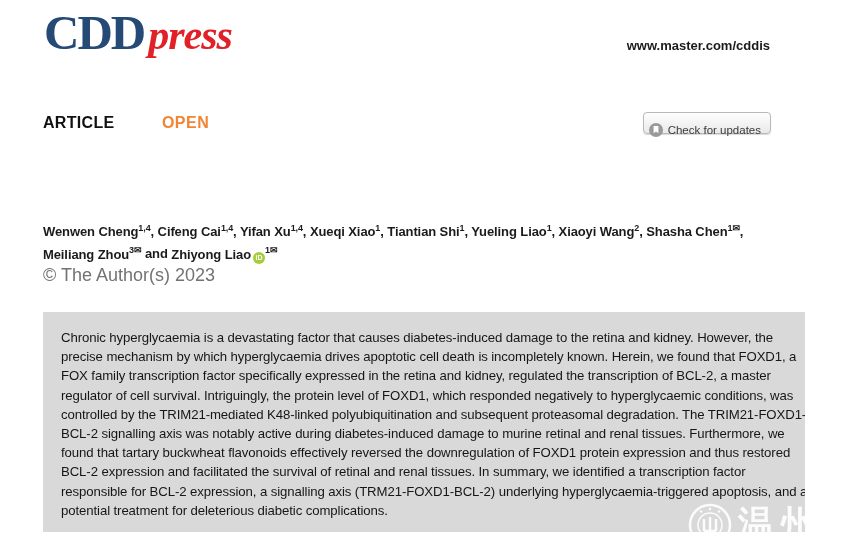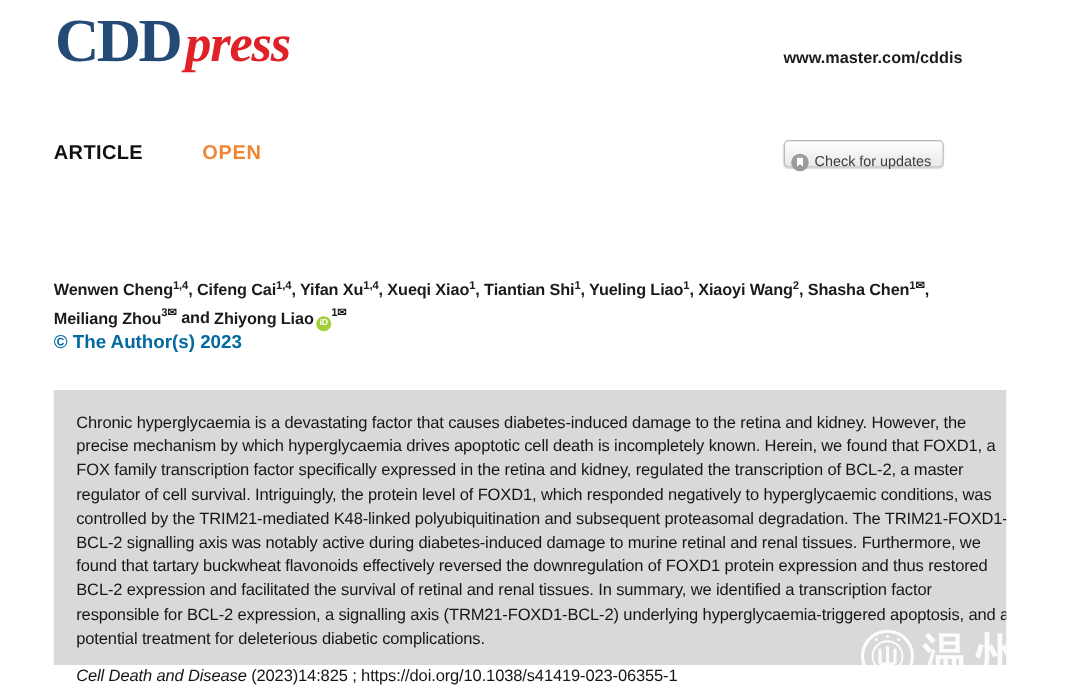--- a/index.html
+++ b/index.html
@@ -22,21 +22,21 @@
     font-family:"Liberation Serif", serif;
     font-style:italic; font-weight:700; font-size:42px;
     color:#e02127; margin-left:4px; letter-spacing:-1px;
   }
   .site-url {
     position:absolute; right:35px; top:38px;
     font-size:13px; font-weight:700; color:#1a1a1a;
   }
 
   
-  .article-bar { position:absolute; left:43px; right:50px; top:114px; height:24px; }
+  .article-bar { position:absolute; left:43px; right:34px; top:114px; height:24px; }
   .article-label {
     font-size:16px; font-weight:800; letter-spacing:0.3px; color:#111;
     display:inline-block;
   }
   .open-label {
     font-size:16px; font-weight:800; letter-spacing:0.5px; color:#f08633;
     display:inline-block; margin-left:43px;
   }
   .check-btn {
     position:absolute; right:0; top:-2px;
@@ -64,21 +64,21 @@
     letter-spacing:-0.1px;
   }
   .authors sup { font-size:9px; font-weight:600;margin-top:16px; }
   .orcid-badge {
     display:inline-block; width:12px; height:12px; border-radius:50%;
     background:#a6ce39; color:#ffffff; font-size:7px; font-weight:700;
     text-align:center; line-height:12px; vertical-align:-1px; margin-left:2px;
   }
   .copyright {
     position:absolute; left:43px; top:265px;
-    font-size:15px; color:#0369a1; font-weight:700;
+    font-size:18px; color:#737373; font-weight:400;
   }
 
   
   .abstract-box {
     position:absolute; left:43px; top:312px; width:784px; height:220px;
     background:#d9d9d9; padding:16px 14px 0 18px;
   }
   .abstract-text {
     font-size:13.2px; line-height:19.2px; letter-spacing:-0.1px;
     color:#161616; text-align:left;
@@ -120,21 +120,20 @@
     </button>
   </div>
 
 
   <div class="authors"><span>Wenwen Cheng<sup>1,4</sup></span>, <span>Cifeng Cai<sup>1,4</sup></span>, <span>Yifan Xu<sup>1,4</sup></span>, <span>Xueqi Xiao<sup>1</sup></span>, <span>Tiantian Shi<sup>1</sup></span>, <span>Yueling Liao<sup>1</sup></span>, <span>Xiaoyi Wang<sup>2</sup></span>, <span>Shasha Chen<sup>1✉</sup></span>, <br><span>Meiliang Zhou<sup>3✉</sup></span> and <span>Zhiyong Liao<span class="orcid-badge">iD</span><sup>1✉</sup></span></div>
 
   <div class="copyright">© The Author(s) 2023</div>
 
   <div class="abstract-box">
     <p class="abstract-text">Chronic hyperglycaemia is a devastating factor that causes diabetes-induced damage to the retina and kidney. However, the precise mechanism by which hyperglycaemia drives apoptotic cell death is incompletely known. Herein, we found that FOXD1, a FOX family transcription factor specifically expressed in the retina and kidney, regulated the transcription of BCL-2, a master regulator of cell survival. Intriguingly, the protein level of FOXD1, which responded negatively to hyperglycaemic conditions, was controlled by the TRIM21-mediated K48-linked polyubiquitination and subsequent proteasomal degradation. The TRIM21-FOXD1-BCL-2 signalling axis was notably active during diabetes-induced damage to murine retinal and renal tissues. Furthermore, we found that tartary buckwheat flavonoids effectively reversed the downregulation of FOXD1 protein expression and thus restored BCL-2 expression and facilitated the survival of retinal and renal tissues. In summary, we identified a transcription factor responsible for BCL-2 expression, a signalling axis (TRM21-FOXD1-BCL-2) underlying hyperglycaemia-triggered apoptosis, and a potential treatment for deleterious diabetic complications.</p>
-    <p class="citation"><span class="journal">Cell Death and Disease</span><span> (2023)14:825 ; https://doi.org/10.1038/s41419-023-06355-1</span></p>
   </div>
 
   <div class="watermark">
     <svg width="44" height="44" viewBox="0 0 44 44">
       <circle cx="22" cy="22" r="20" fill="none" stroke="#ffffff" stroke-width="2.5"></circle>
       <circle cx="22" cy="22" r="12" fill="none" stroke="#ffffff" stroke-width="1.5"></circle>
       <path d="M16 16 v12 M22 14 v14 M28 16 v12 M16 28 h12" stroke="#ffffff" stroke-width="2.5" fill="none"></path>
       <circle cx="22" cy="6" r="1.2" fill="#ffffff"></circle>
       <circle cx="13" cy="8.5" r="1.2" fill="#ffffff"></circle>
       <circle cx="31" cy="8.5" r="1.2" fill="#ffffff"></circle>

